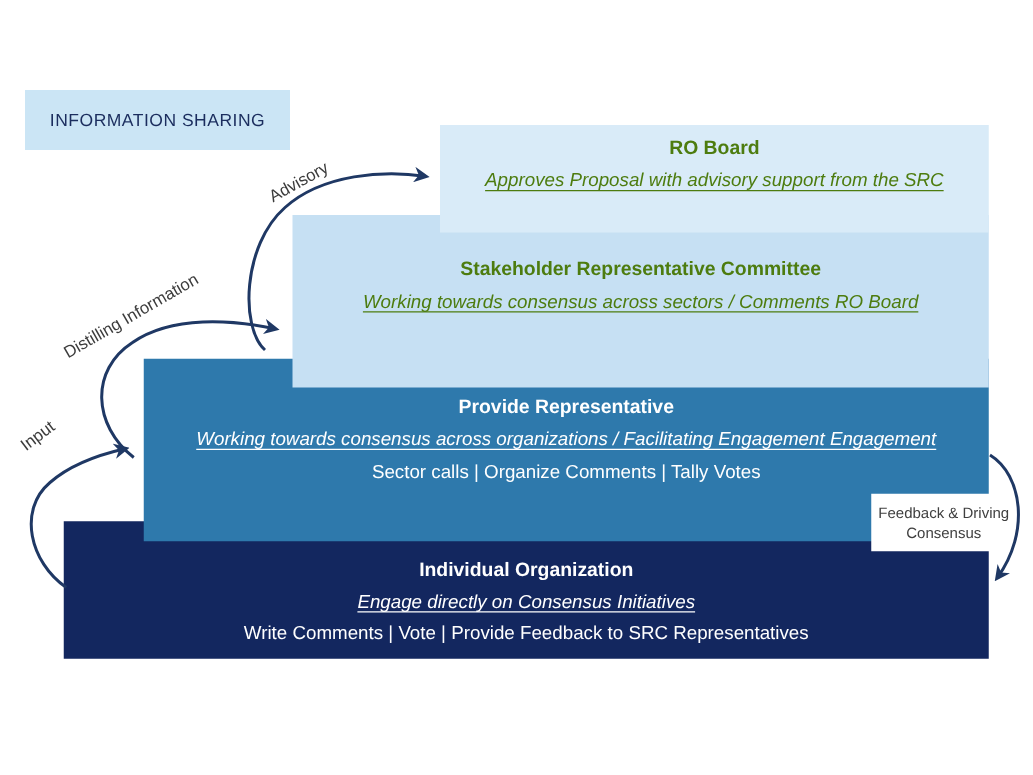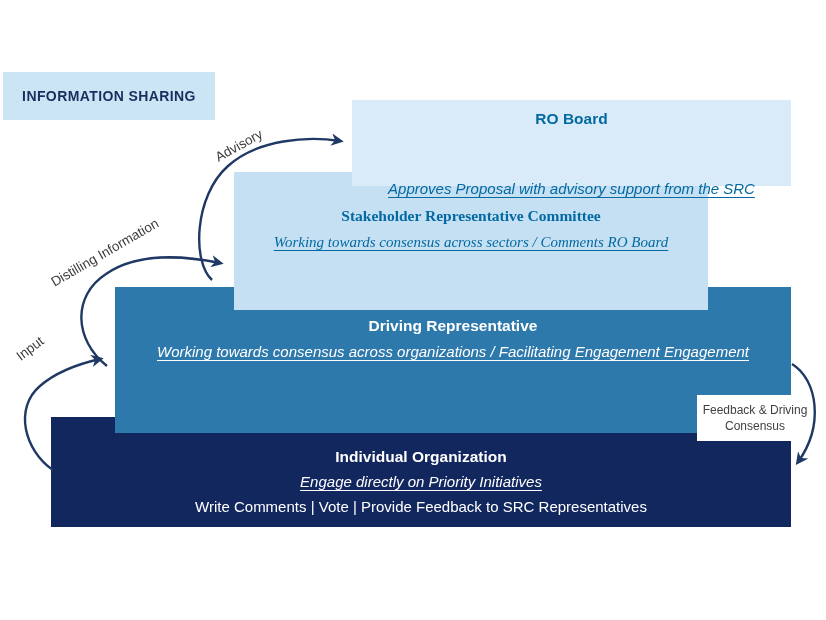--- a/index.html
+++ b/index.html
@@ -11,54 +11,54 @@
   .canvas {
     position: relative;
     width: 826px;
     height: 620px;
     background: #ffffff;
     overflow: hidden;
   }
   
   .header-tag {
     position: absolute;
-    left: 3px; top: 72px;
+    left: 20px; top: 72px;
     width: 212px; height: 48px;
     background: #cbe5f5;
     display: flex; align-items: center; justify-content: center;
     color: #1b2d5e;
-    font-weight: 700;
+    font-weight: 400;
     font-size: 14px;
     letter-spacing: 0.4px;
   }
   
   .box {
     position: absolute;
     box-sizing: border-box;
     text-align: center;
-    color: #0369a1;
+    color: #4d7c0f;
     line-height: 26px;
     font-size: 15px;
   }
   .box .title { font-weight: 700; font-size: 15.5px; }
   .box .subtitle {
     font-style: italic;
     text-decoration: underline;
     text-underline-offset: 3px;
     text-decoration-thickness: 1px;
   }
   .box-ro {
     left: 352px; top: 100px; width: 439px; height: 86px;
     background: #d9ebf8; z-index: 4; padding-top: 6px;
   }
-  .box-ro .subtitle { display: inline-block; max-width: 392px; margin-top: 44px; }
+  .box-ro .subtitle { display: inline-block; max-width: 392px; }
   .box-src {
-    left: 234px; top: 172px; width: 474px; height: 138px;
+    left: 234px; top: 172px; width: 557px; height: 138px;
     background: #c6e0f3; z-index: 3; padding-top: 31px;
-    padding-left: 14px; padding-right: 14px; font-family: Liberation Serif, serif;
+    padding-left: 14px; padding-right: 14px;
   }
   .box-sector {
     left: 115px; top: 287px; width: 676px; height: 146px;
     background: #2e79ac; z-index: 2; color: #ffffff; padding-top: 26px;
     padding-left: 18px; padding-right: 18px;
   }
   .box-org {
     left: 51px; top: 417px; width: 740px; height: 110px;
     background: #13275f; z-index: 1; color: #ffffff; padding-top: 27px;
     line-height: 25px;
@@ -112,27 +112,28 @@
     <div class="title">RO Board</div>
     <div class="subtitle">Approves Proposal with advisory support from the SRC</div>
   </div>
 
   <div class="box box-src">
     <div class="title">Stakeholder Representative Committee</div>
     <div class="subtitle">Working towards consensus across sectors / Comments RO Board</div>
   </div>
 
   <div class="box box-sector">
-    <div class="title">Driving Representative</div>
+    <div class="title">Provide Representative</div>
     <div class="subtitle">Working towards consensus across organizations / Facilitating Engagement Engagement</div>
+    <div class="body">Sector calls | Organize Comments | Tally Votes</div>
   </div>
 
   <div class="box box-org">
     <div class="title">Individual Organization</div>
-    <div class="subtitle">Engage directly on Priority Initiatives</div>
+    <div class="subtitle">Engage directly on Consensus Initiatives</div>
     <div class="body">Write Comments | Vote | Provide Feedback to SRC Representatives</div>
   </div>
 
   <div class="feedback-label">Feedback &amp; Driving Consensus</div>
 
   <div class="flow-label label-advisory">Advisory</div>
   <div class="flow-label label-distilling">Distilling Information</div>
   <div class="flow-label label-input">Input</div>
 
   <svg class="arrows" viewBox="0 0 826 620" xmlns="http://www.w3.org/2000/svg">

